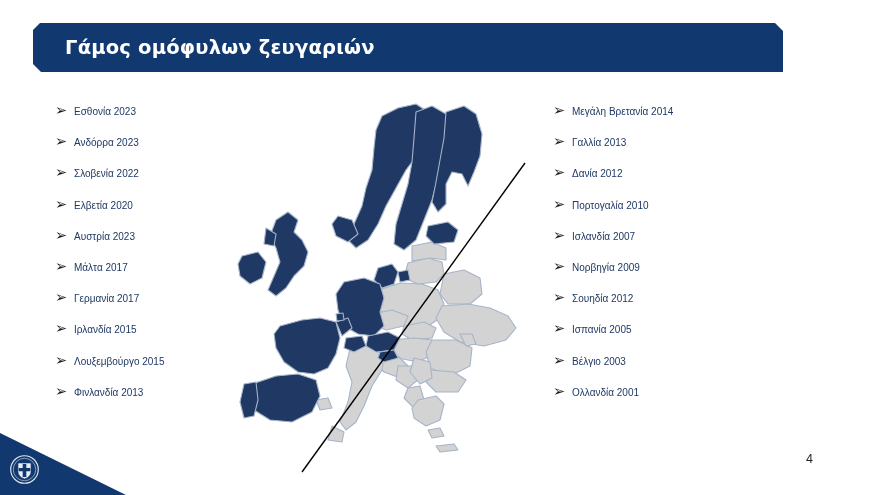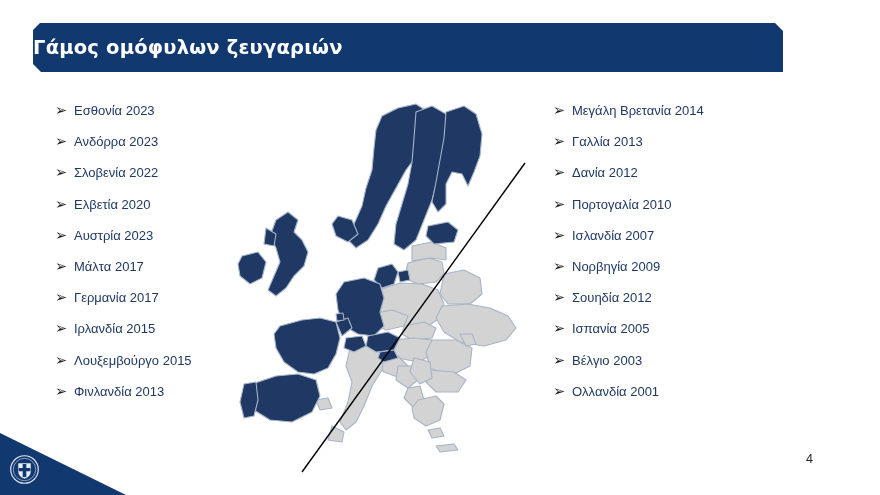--- a/index.html
+++ b/index.html
@@ -43,21 +43,21 @@
       0px 41px
     );
     display: flex;
     align-items: center;
   }
   .title-text {
     color: #ffffff;
     font-size: 19.5px;
     font-weight: bold;
     letter-spacing: 0.2px;
-    padding-left: 0;
+    padding-left: 32px;
     white-space: nowrap;
     font-family: "DejaVu Sans", "Liberation Sans", sans-serif;
   }
 
   
   .col {
     position: absolute;
     top: 103px;
   }
   .col-left  { left: 55px;  width: 250px; }
@@ -72,21 +72,21 @@
   .bullet-glyph {
     width: 19px;
     flex: 0 0 19px;
     color: #1c1c1c;
     font-size: 14.5px;
     line-height: 1;
     font-family: "DejaVu Sans", sans-serif;
   }
   .bullet-label {
     color: #1f3864;
-    font-size: 13px;
+    font-size: 10px;
     line-height: 1;
     font-family: "Liberation Sans", "DejaVu Sans", sans-serif;
   }
 
   
   .map-wrap {
     position: absolute;
     left: 232px;
     top: 100px;
     width: 330px;

